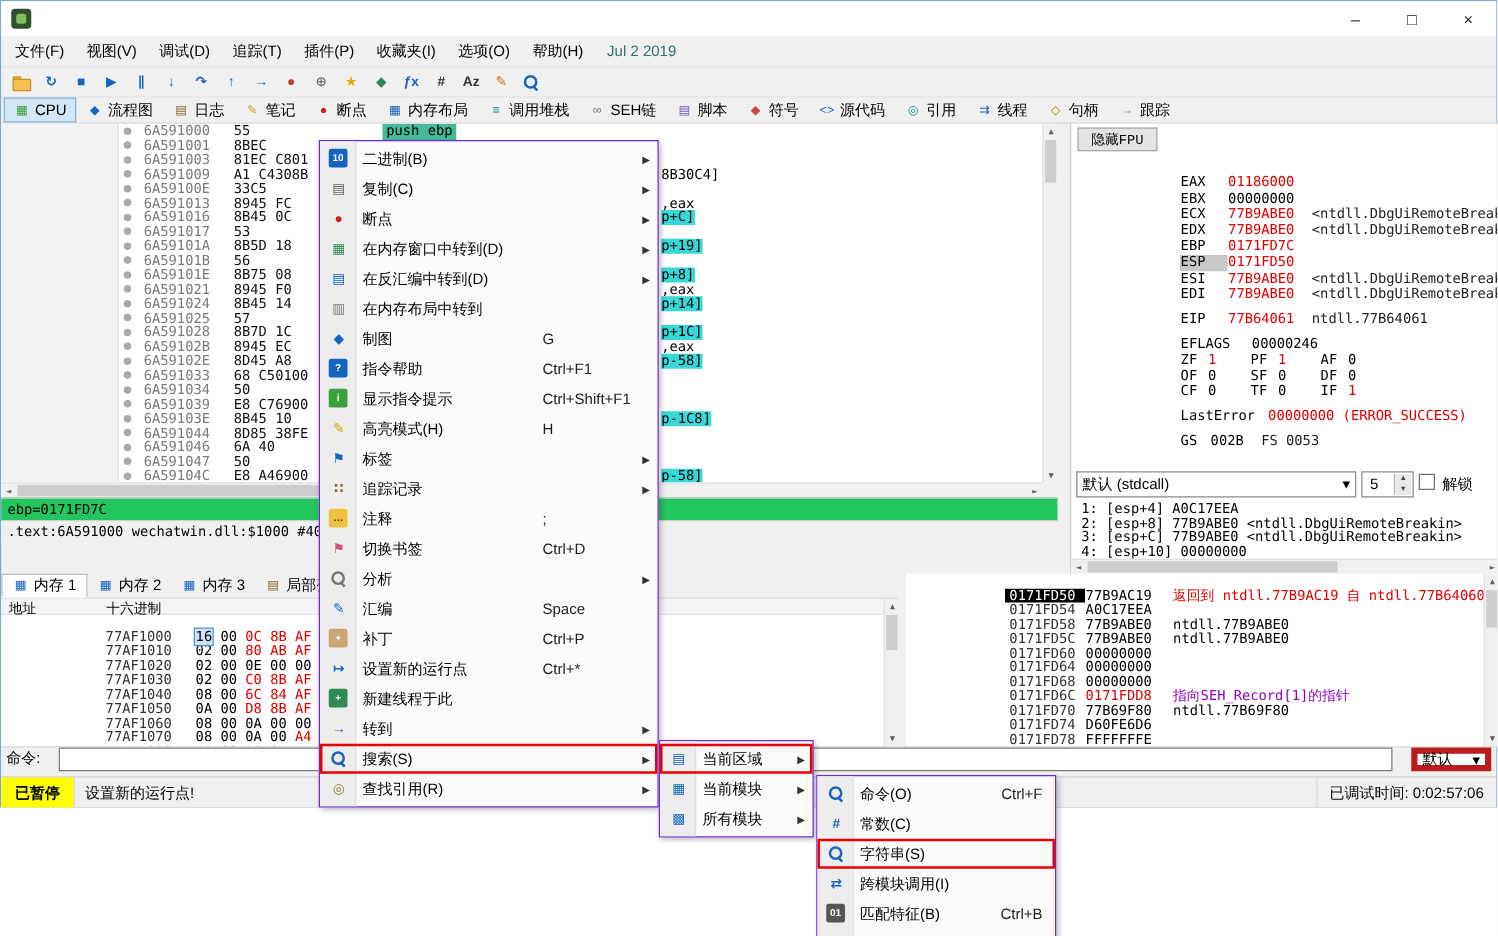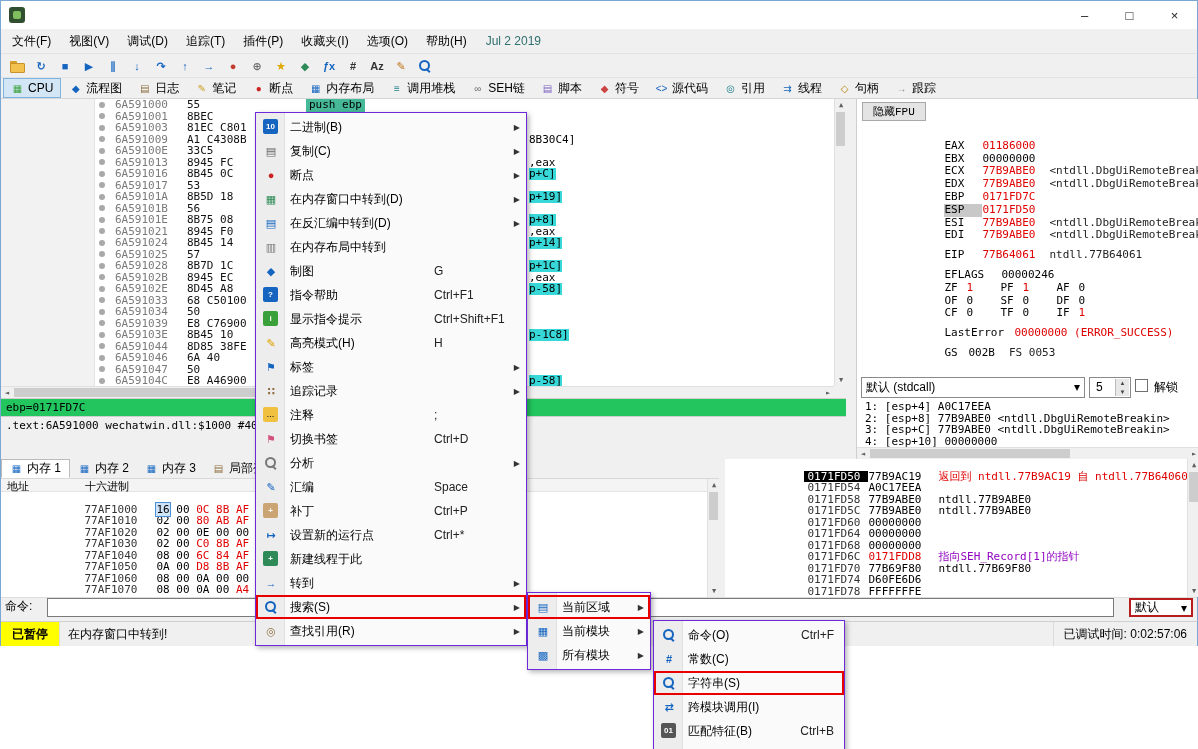--- a/index.html
+++ b/index.html
@@ -101,21 +101,21 @@
 .saddr{display:inline-block;width:64px;padding-left:3px;color:#333}
 .saddr.sel{background:#000;color:#fff}
 .sval{display:inline-block;width:70px}
 .sval.r{color:#e00000}
 .scomment.red{color:#e00000}
 .scomment.purple{color:#9000c0}
 
 
 .cmdbar{position:absolute;left:0;top:596px;right:0;height:24px;background:#f0f0f0;border-top:1px solid #ddd;display:flex;align-items:flex-start;gap:15px;padding:0 4px}
 .cmdinput{flex:1;height:19px;background:#fff;border:1px solid #7a7a7a;font-family:"DejaVu Sans Mono",monospace;font-size:11px;padding:0 3px}
-.cmdcombo{width:64px;height:19px;background:#fff;border:2px solid #b91c1c;display:flex;align-items:center;justify-content:space-between;padding:0 4px}
+.cmdcombo{width:64px;height:19px;background:#fff;border:5px solid #b91c1c;display:flex;align-items:center;justify-content:space-between;padding:0 4px}
 .statusbar{position:absolute;left:0;top:620px;right:0;height:25px;background:#f0f0f0;border-top:1px solid #d0d0d0;display:flex;align-items:stretch}
 .stbadge{width:58px;background:#ffff00;display:flex;align-items:center;justify-content:center;font-weight:bold}
 .stmsg{width:230px;display:flex;align-items:center;padding:0 8px;border-left:1px solid #dadada;border-right:1px solid #dadada}
 .stfill{flex:1}
 .sttime{display:flex;align-items:center;padding:0 10px;border-left:1px solid #dadada}
 
 
 .menu{position:absolute;background:#fafafa;border:1px solid #6d28d9;box-shadow:2px 2px 5px rgba(0,0,0,.3);padding:2px 0}
 .menu::before{content:"";position:absolute;left:0;top:0;bottom:0;width:28px;background:#ededed;border-right:1px solid #e0e0e0}
 .mi{position:relative;height:24px;display:flex;align-items:center;padding-left:34px;padding-right:20px;white-space:nowrap}
@@ -616,21 +616,21 @@
       <span>命令:</span>
       <input class="cmdinput" type="text" value="" style="">
       <div class="cmdcombo">
         <span>默认</span>
         <span>▾</span>
       </div>
     </div>
 
     <div class="statusbar">
       <div class="stbadge">已暂停</div>
-      <div class="stmsg">在内存窗口中转到!</div>
+      <div class="stmsg">设置新的运行点!</div>
       <div class="stfill"></div>
       <div class="sttime">已调试时间: 0:02:57:06</div>
     </div>
   </div>
 
   <div class="menu" id="ctxmenu">
     <div class="mi">
         <span class="ic mic chip" style="color: rgb(255, 255, 255); background-color: rgb(21, 101, 192);">10</span>
         <span class="mlabel">二进制(B)</span>
 

